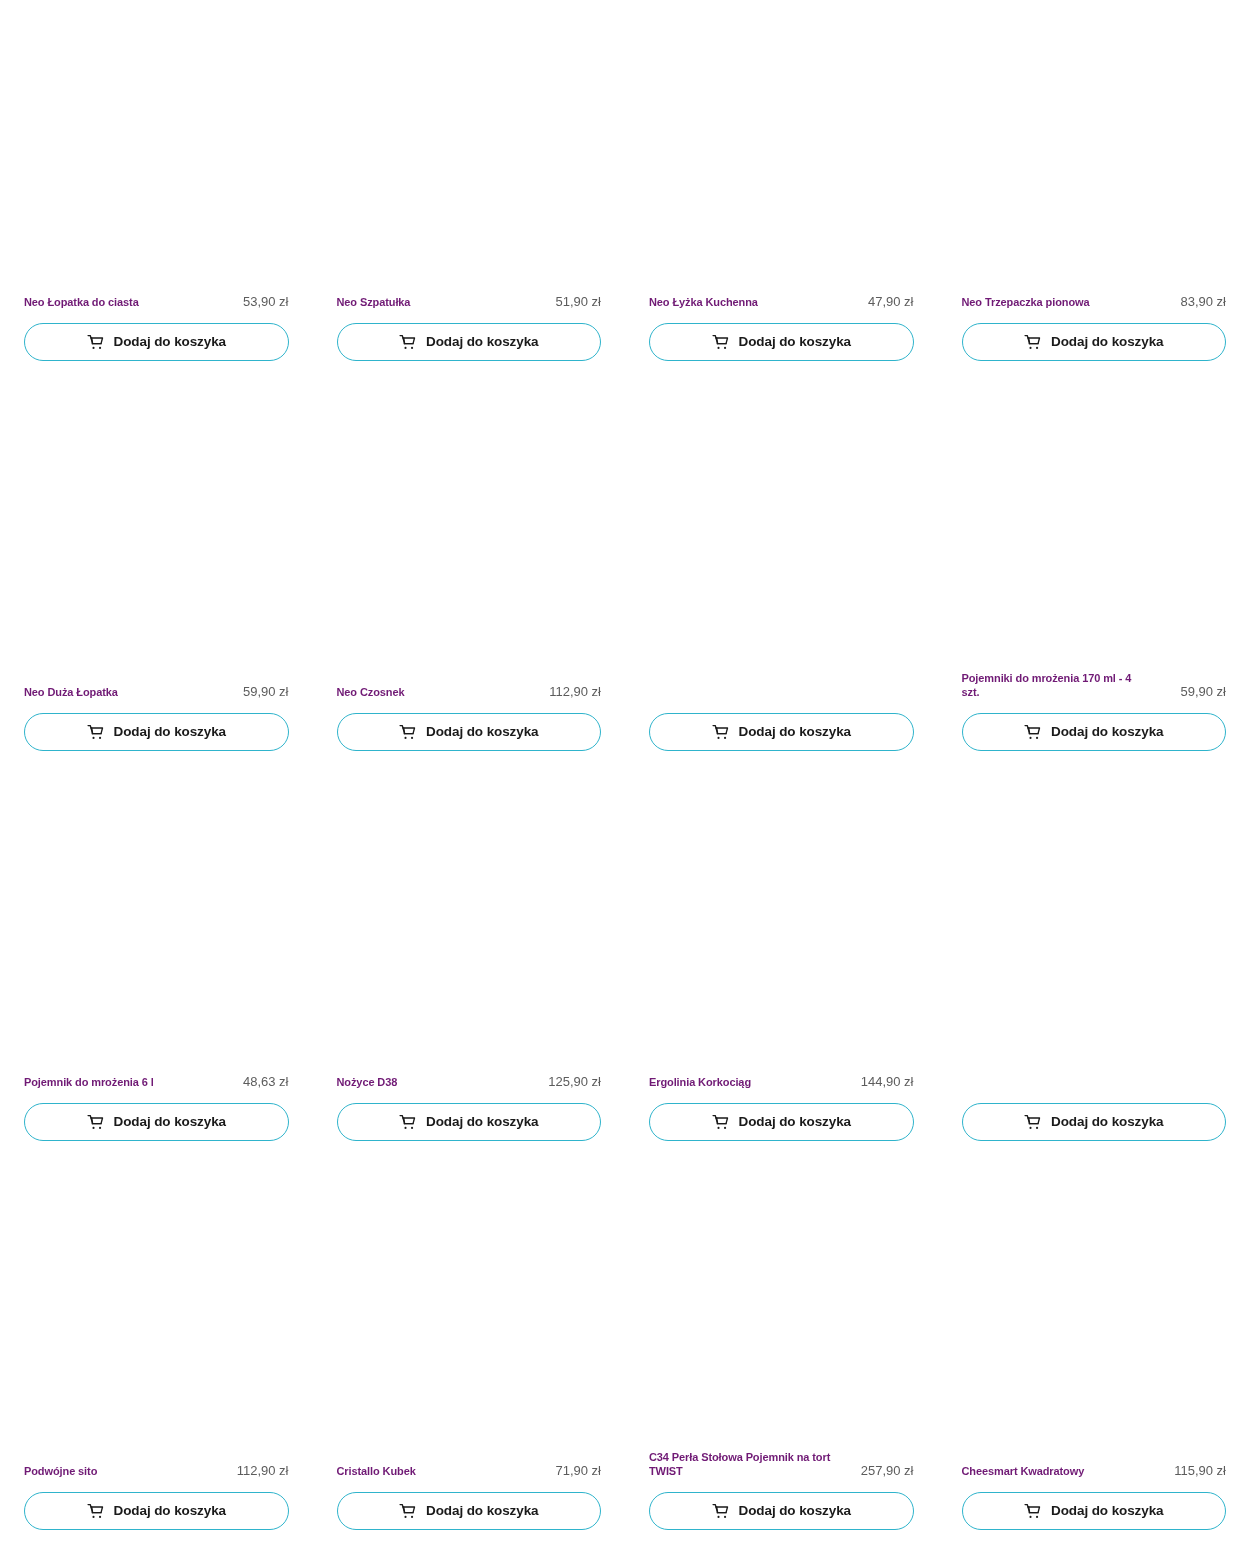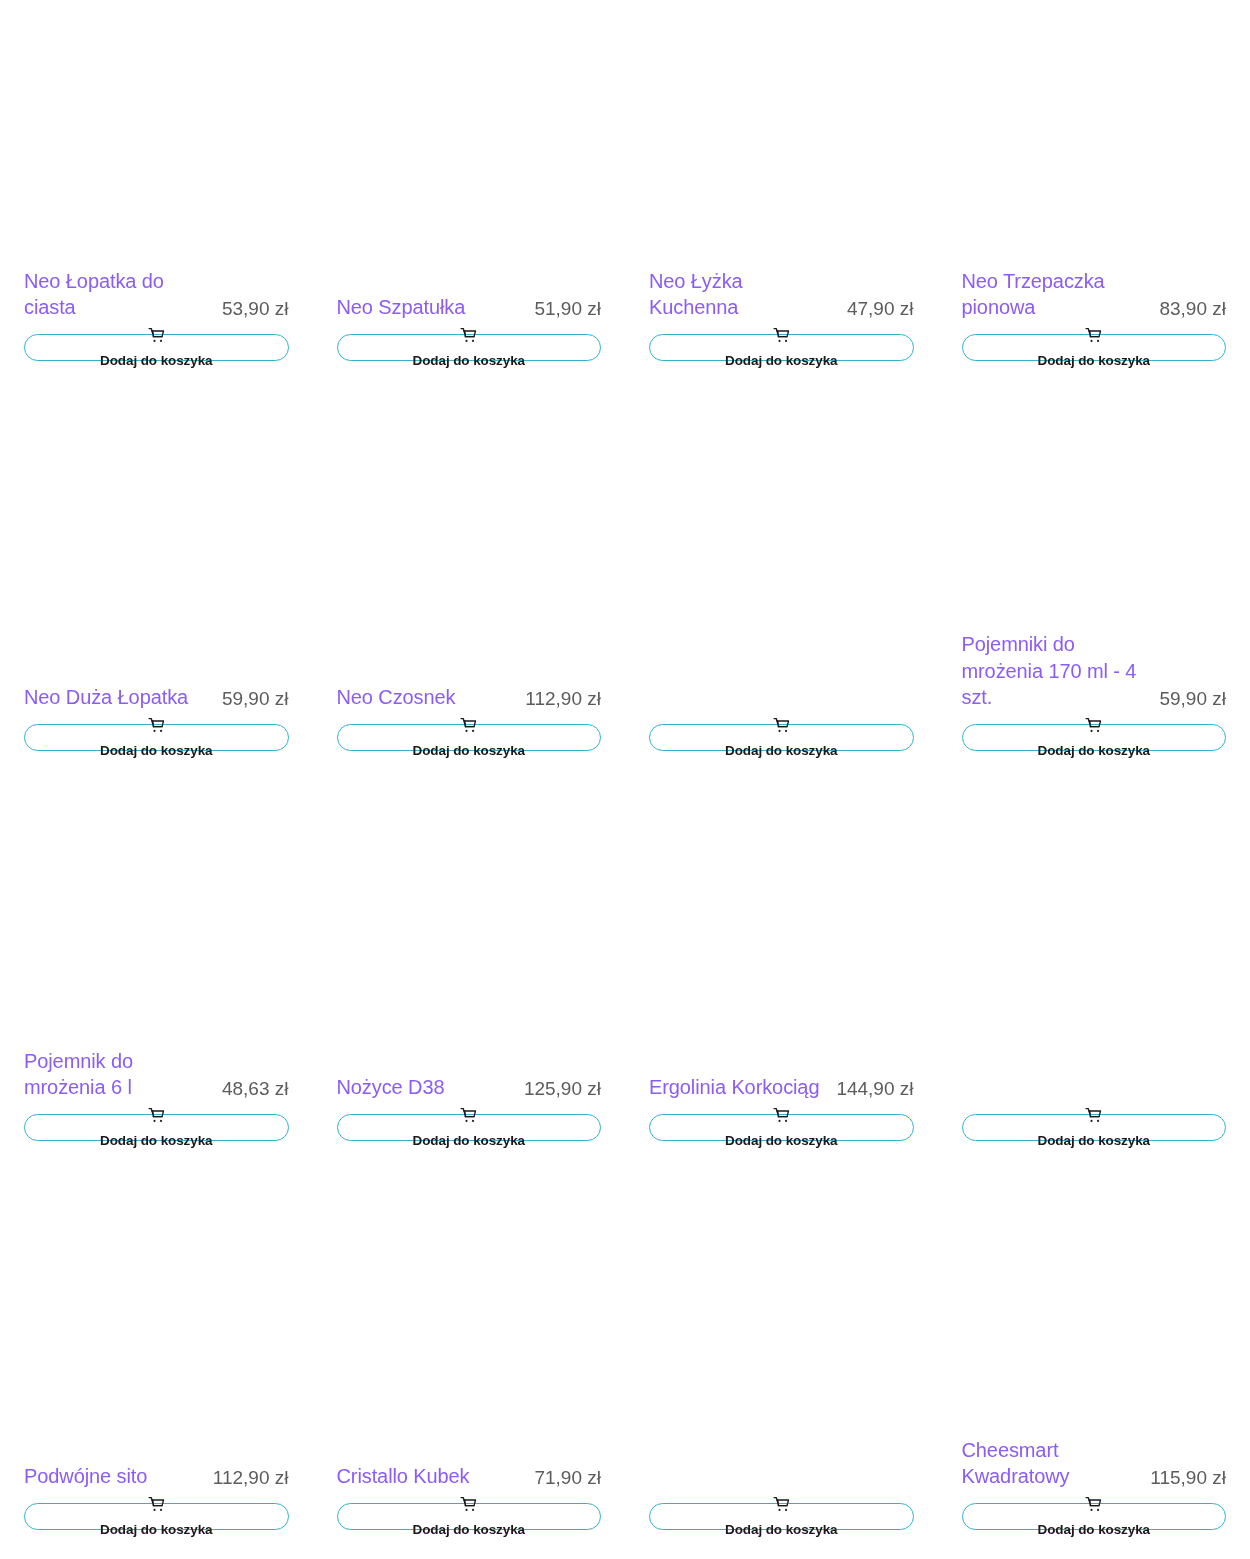--- a/index.html
+++ b/index.html
@@ -47,52 +47,51 @@
   .product-info {
     display: flex;
     flex-direction: row;
     align-items: flex-end;
     justify-content: space-between;
     gap: 10px;
     margin-bottom: 13px;
   }
 
   .product-title {
-    font-size: 20px;
-    font-weight: normal;
+    font-size: 11px;
+    font-weight: bold;
     line-height: 1.33;
     letter-spacing: -0.1px;
-    color: #8b5cf6;
+    color: #701a75;
     max-width: 190px;
     word-break: break-word;
   }
 
   .product-price {
-    font-size: 19px;
+    font-size: 13px;
     font-weight: normal;
     line-height: 1.33;
     color: #5c5c5c;
     white-space: nowrap;
     flex: 0 0 auto;
   }
 
   .add-to-cart {
     display: flex;
     align-items: center;
     justify-content: center;
     gap: 10px;
     width: 100%;
-    height: 27px;
+    height: 38px;
     background: #ffffff;
     border: 1.6px solid #2FB4CC;
     border-radius: 999px;
     cursor: pointer;
     padding: 0;
     font-family: inherit;
-    flex-direction: column;
   }
 
   .cart-icon {
     display: inline-flex;
     align-items: center;
     justify-content: center;
     width: 17px;
     height: 17px;
     flex: 0 0 auto;
   }
@@ -391,20 +390,24 @@
           <circle cx="9.2" cy="19.6" r="1.5" fill="#1a1a1a" stroke="none"></circle>
           <circle cx="18.4" cy="19.6" r="1.5" fill="#1a1a1a" stroke="none"></circle>
         </svg>
       </span>
       <span class="add-to-cart-label">Dodaj do koszyka</span>
     </button>
   </div>
 
   <div class="product-card">
     <div class="product-media"></div>
+    <div class="product-info">
+      <div class="product-title">C34 Perła Stołowa Pojemnik na tort TWIST</div>
+      <div class="product-price">257,90 zł</div>
+    </div>
     <button class="add-to-cart">
       <span class="cart-icon">
         <svg viewBox="0 0 24 24" width="17" height="17" fill="none" stroke="#1a1a1a" stroke-width="1.9" stroke-linecap="round" stroke-linejoin="round">
           <path d="M1.5 2.2h3.1l1.0 3.4"></path>
           <path d="M5.6 5.6h16.3l-2.1 8.0H7.9z"></path>
           <path d="M7.9 13.6l-1.3-8.0"></path>
           <path d="M19.8 13.6H7.4"></path>
           <circle cx="9.2" cy="19.6" r="1.5" fill="#1a1a1a" stroke="none"></circle>
           <circle cx="18.4" cy="19.6" r="1.5" fill="#1a1a1a" stroke="none"></circle>
         </svg>

